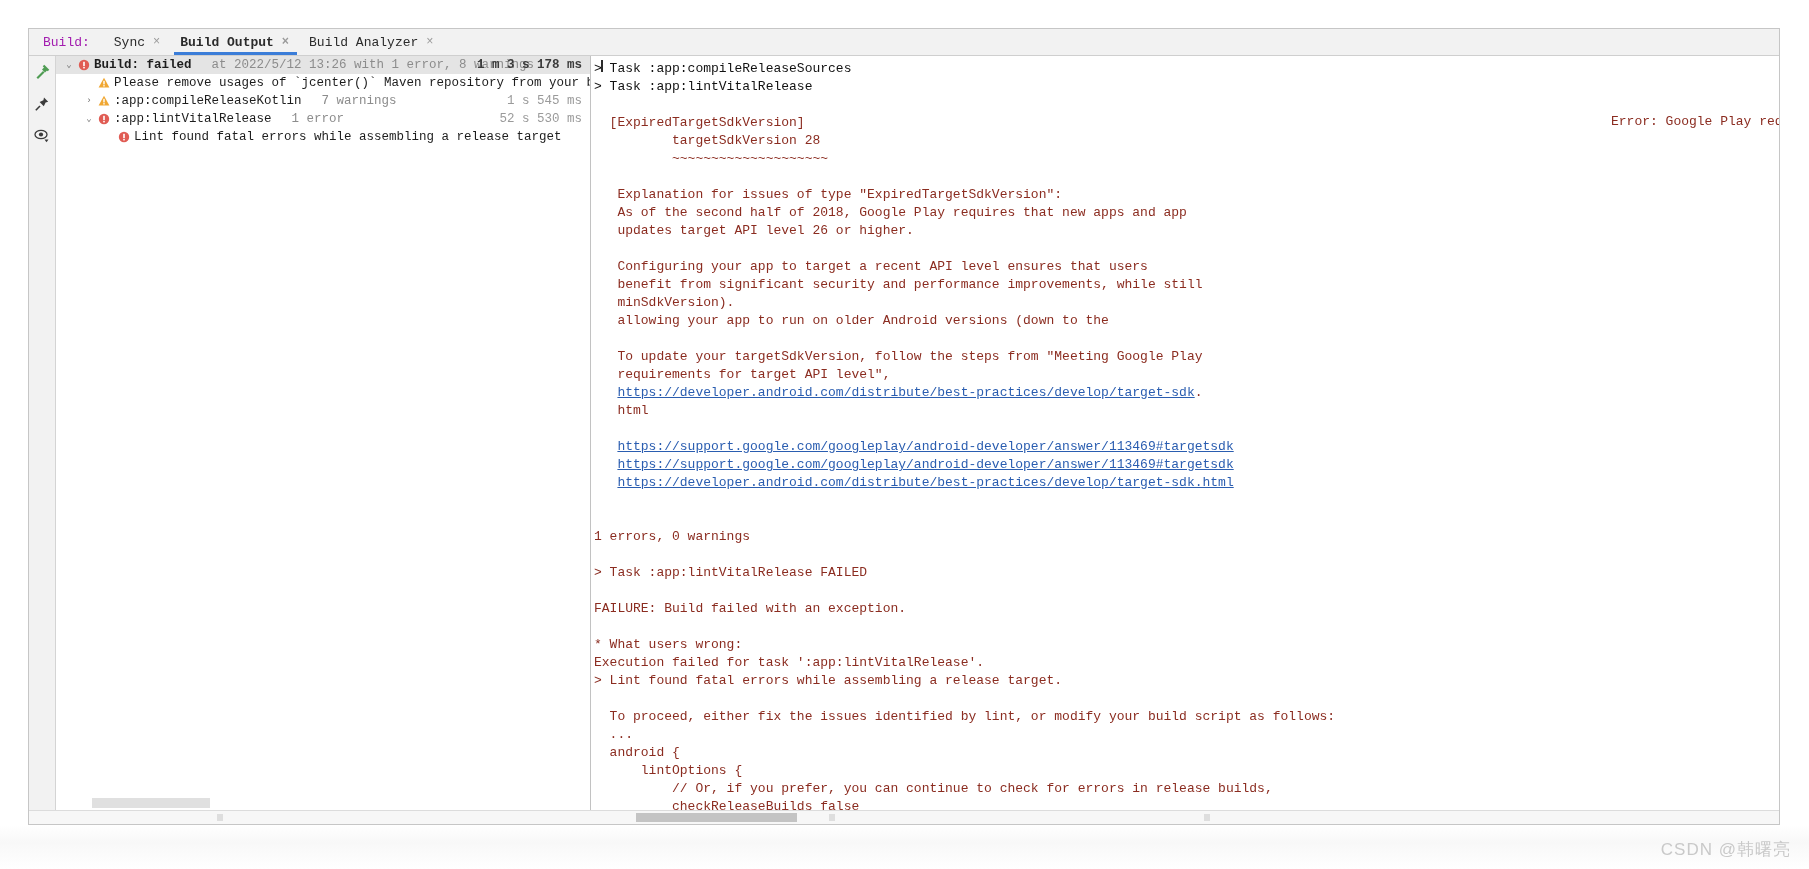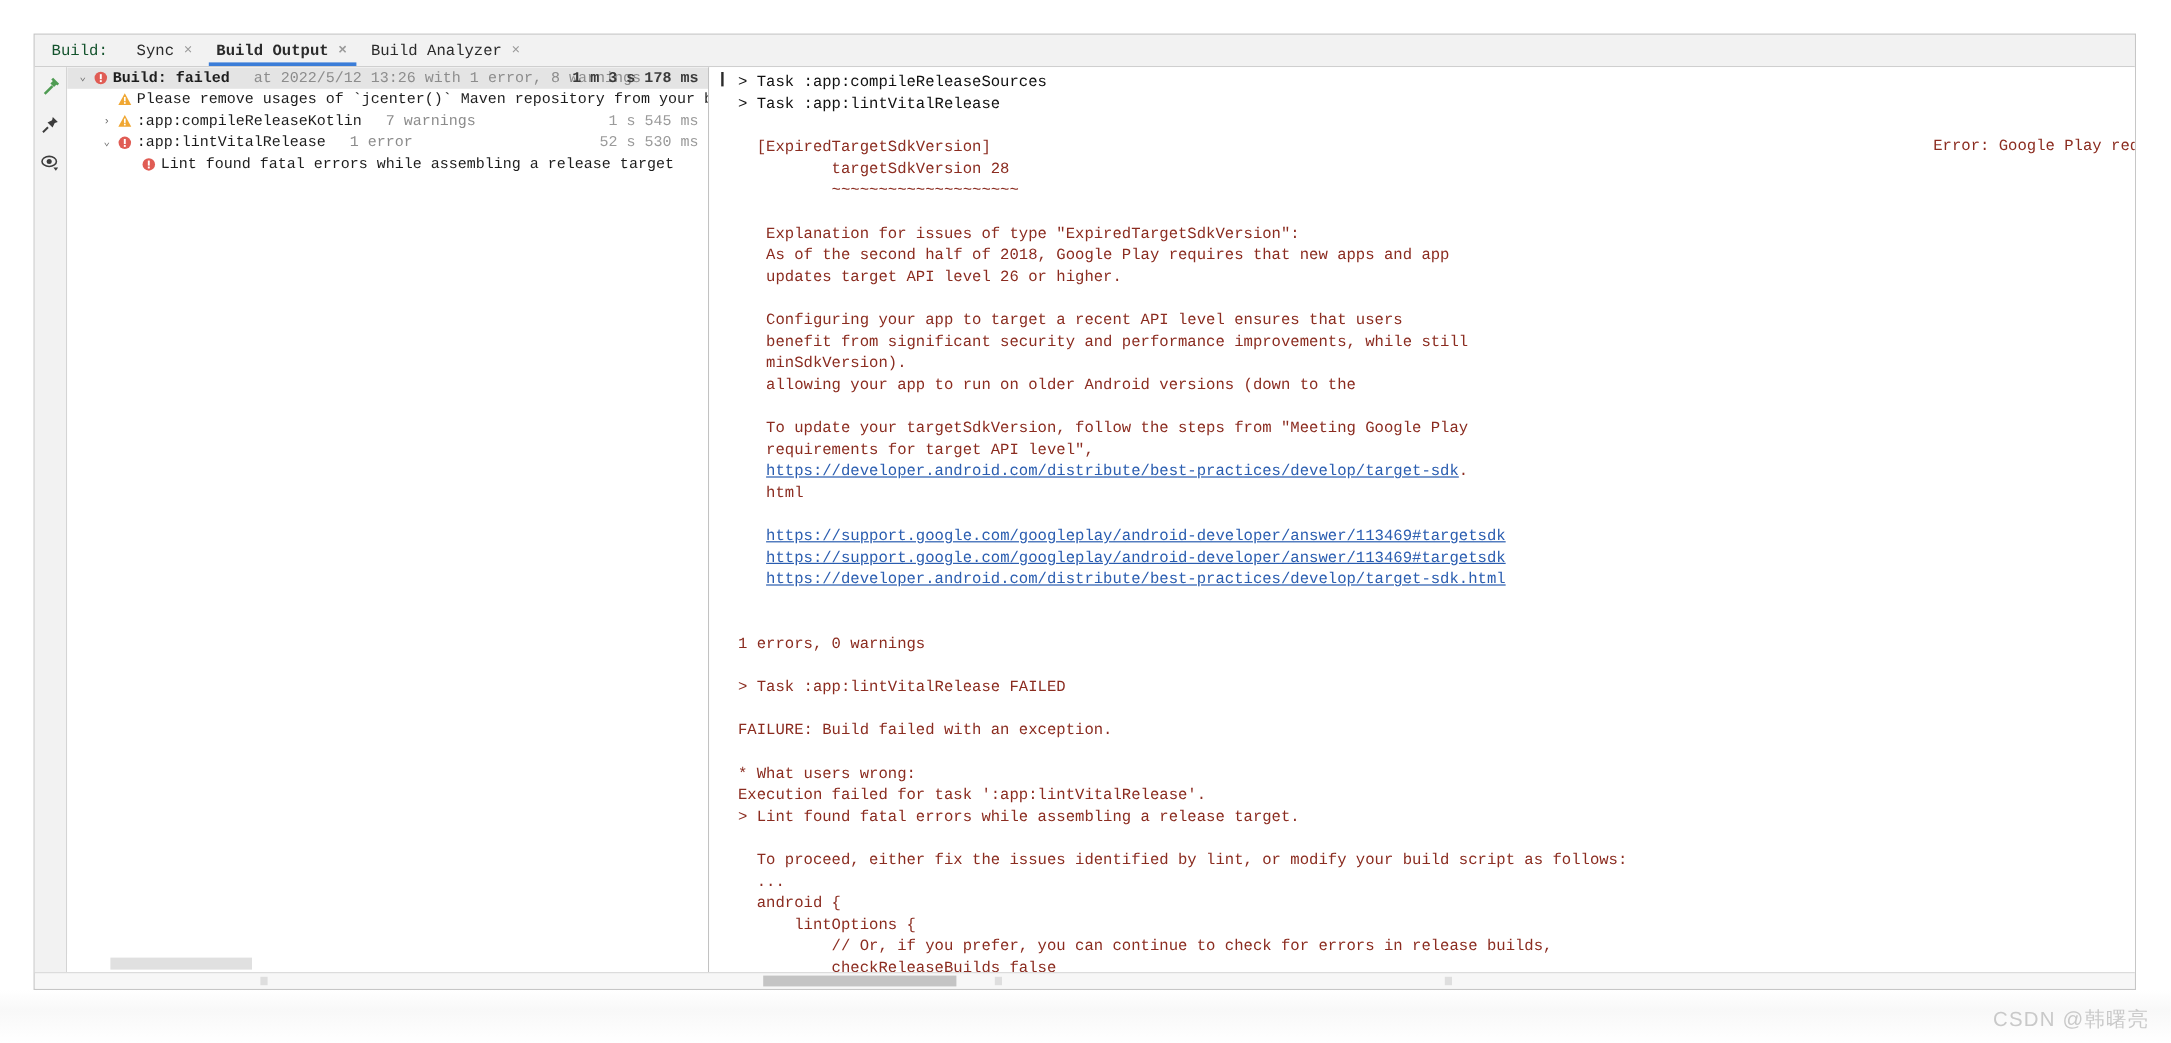--- a/index.html
+++ b/index.html
@@ -40,21 +40,21 @@
     align-items: stretch;
     padding-left: 8px;
     flex: none;
     position: relative;
   }
   .tabstrip-label {
     display: flex;
     align-items: center;
     font-family: "Liberation Mono", monospace;
     font-size: 13px;
-    color: #14532d;
+    color: #a21caf;
     padding: 0 14px 0 6px;
     white-space: nowrap;
   }
   .tab {
     display: flex;
     align-items: center;
     font-family: "Liberation Mono", monospace;
     font-size: 13px;
     color: #2b2b2b;
     padding: 0 8px 0 10px;
@@ -209,21 +209,21 @@
     height: 12px;
     background: #2b2b2b;
   }
   .cline {
     height: 18px;
     line-height: 18px;
     font-family: "Liberation Mono", monospace;
     font-size: 13px;
     color: #8b2c20;
     white-space: pre;
-    padding-left: 24px;
+    padding-left: 3px;
   }
   .cline.dark { color: #111111; }
   .clink {
     color: #2a5db0;
     text-decoration: underline;
     cursor: pointer;
   }
   .cerr-right {
     position: absolute;
     left: 1020px;

